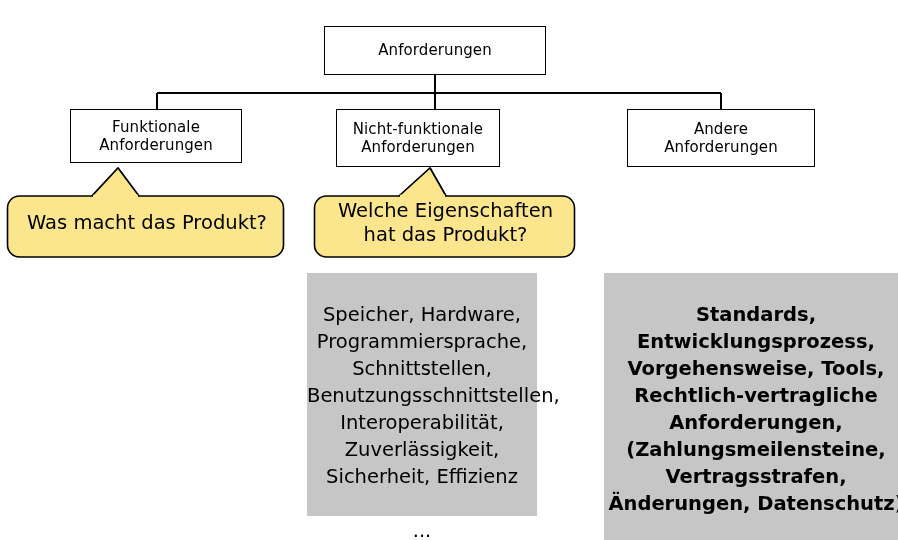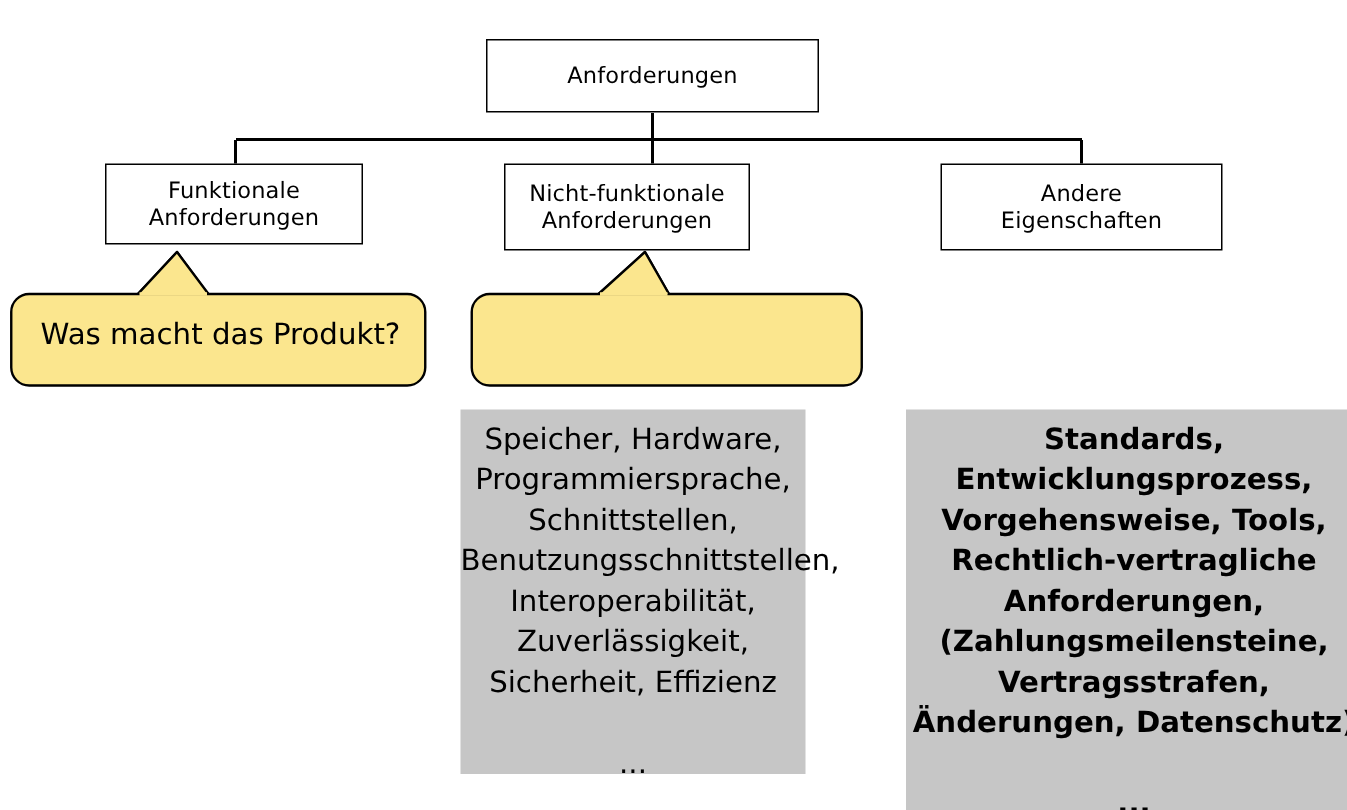--- a/index.html
+++ b/index.html
@@ -92,21 +92,21 @@
   #callout-other .callout-text { top: 33px; }
   
   .detail-box {
     position: absolute;
     box-sizing: border-box;
     background: #c6c6c6;
     text-align: center;
     font-size: 19.5px;
     line-height: 1.385;
     white-space: pre-line;
-    padding-top: 6px;
+    padding-top: 28px;
     z-index: 2;
   }
   #detail-nonfunctional {
     left: 307px; top: 273px;
     width: 230px; height: 243px;
   }
   #detail-other {
     left: 604px; top: 273px;
     width: 304px; height: 267px; font-weight: bold;
   }
@@ -135,40 +135,42 @@
 Anforderungen</span>
   </div>
 
   <div class="node" id="node-nonfunctional">
     <span class="node-label">Nicht-funktionale
 Anforderungen</span>
   </div>
 
   <div class="node" id="node-other">
     <span class="node-label">Andere
-Eigenschaften</span>
+Anforderungen</span>
   </div>
 
   <div class="callout" id="callout-functional">
     <svg class="callout-svg" width="282" height="93" viewBox="0 0 282 93">
       <path d="M 112 2 L 134 32 L 84 32 Z" fill="#fbe68e" stroke="#000000" stroke-width="1.6" stroke-linejoin="round"></path>
       <rect x="1.5" y="30" width="276" height="61" rx="12" ry="12" fill="#fbe68e" stroke="#000000" stroke-width="1.6"></rect>
       <path d="M 86 30 L 112 2 L 133 30" fill="#fbe68e" stroke="#000000" stroke-width="1.6" stroke-linejoin="round"></path>
       <line x1="87" y1="30" x2="132" y2="30" stroke="#fbe68e" stroke-width="2.4"></line>
     </svg>
     <div class="callout-text">Was macht das Produkt?</div>
   </div>
 
   <div class="callout" id="callout-nonfunctional">
     <svg class="callout-svg" width="265" height="93" viewBox="0 0 265 93">
       <path d="M 117 2 L 134 32 L 84 32 Z" fill="#fbe68e" stroke="#000000" stroke-width="1.6" stroke-linejoin="round"></path>
       <rect x="1.5" y="30" width="260" height="61" rx="12" ry="12" fill="#fbe68e" stroke="#000000" stroke-width="1.6"></rect>
       <path d="M 86 30 L 117 2 L 133 30" fill="#fbe68e" stroke="#000000" stroke-width="1.6" stroke-linejoin="round"></path>
       <line x1="87" y1="30" x2="132" y2="30" stroke="#fbe68e" stroke-width="2.4"></line>
     </svg>
+    <div class="callout-text">Welche Eigenschaften
+hat das Produkt?</div>
   </div>
 
 
   <div class="detail-box" id="detail-nonfunctional">Speicher, Hardware,
 Programmiersprache,
 Schnittstellen,
 Benutzungsschnittstellen,
 Interoperabilität,
 Zuverlässigkeit,
 Sicherheit, Effizienz

